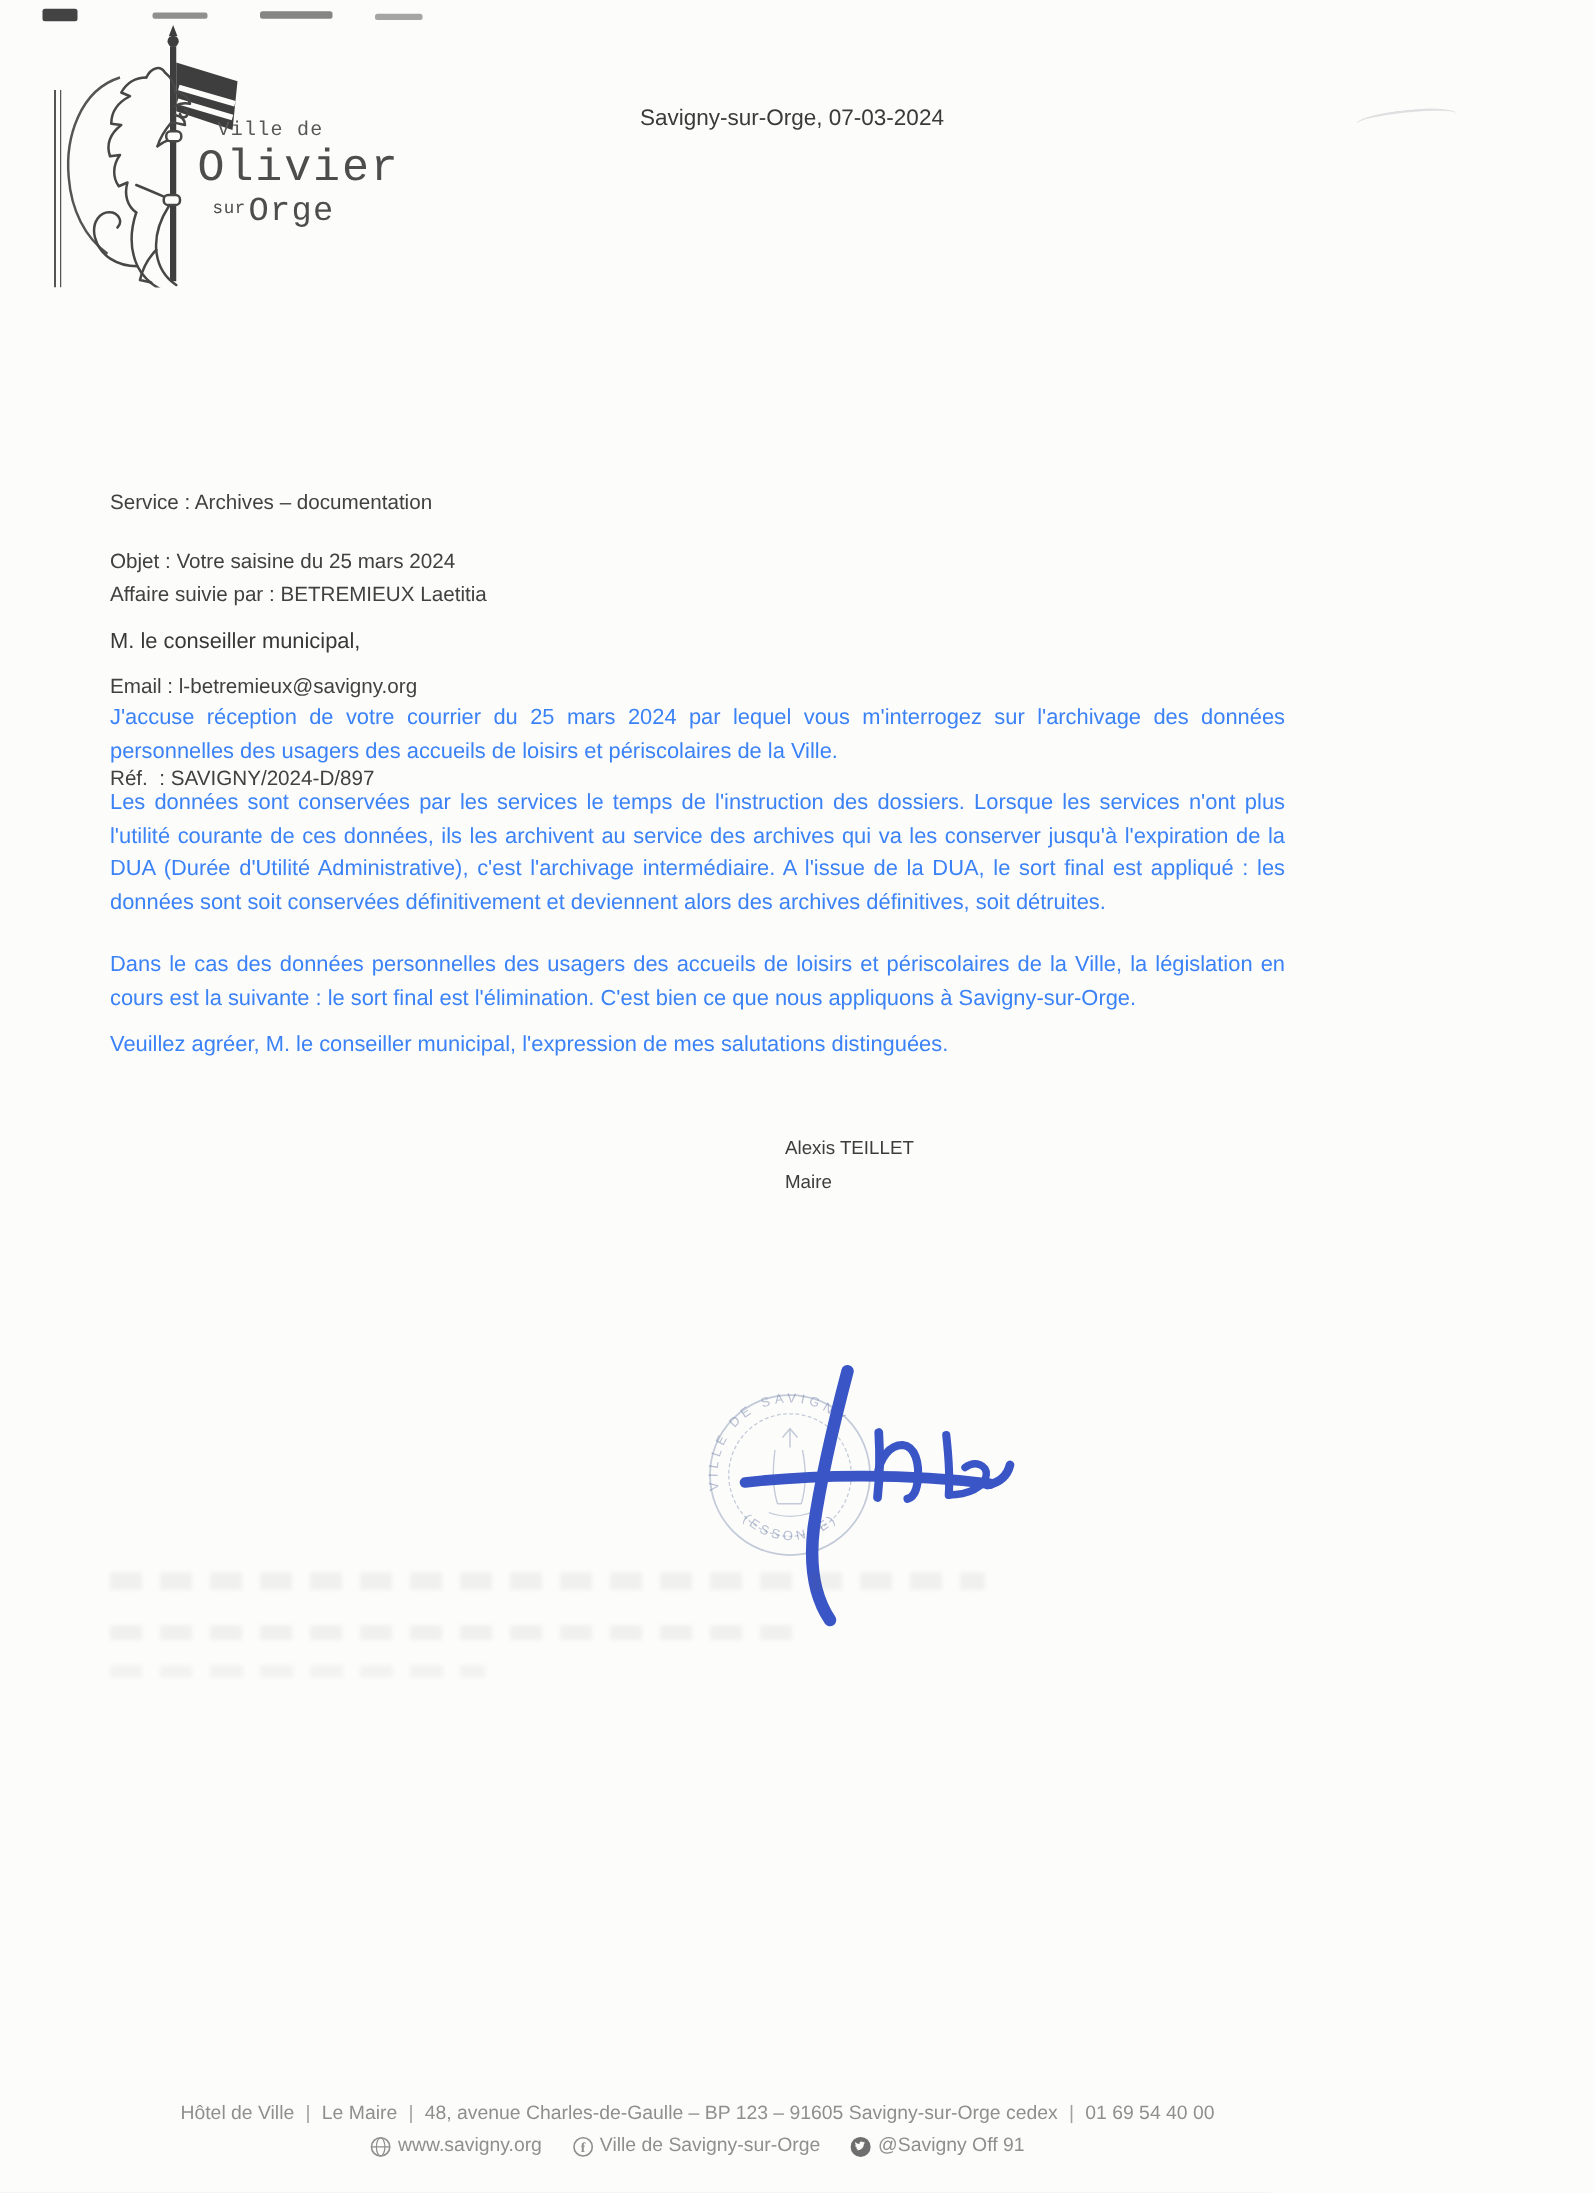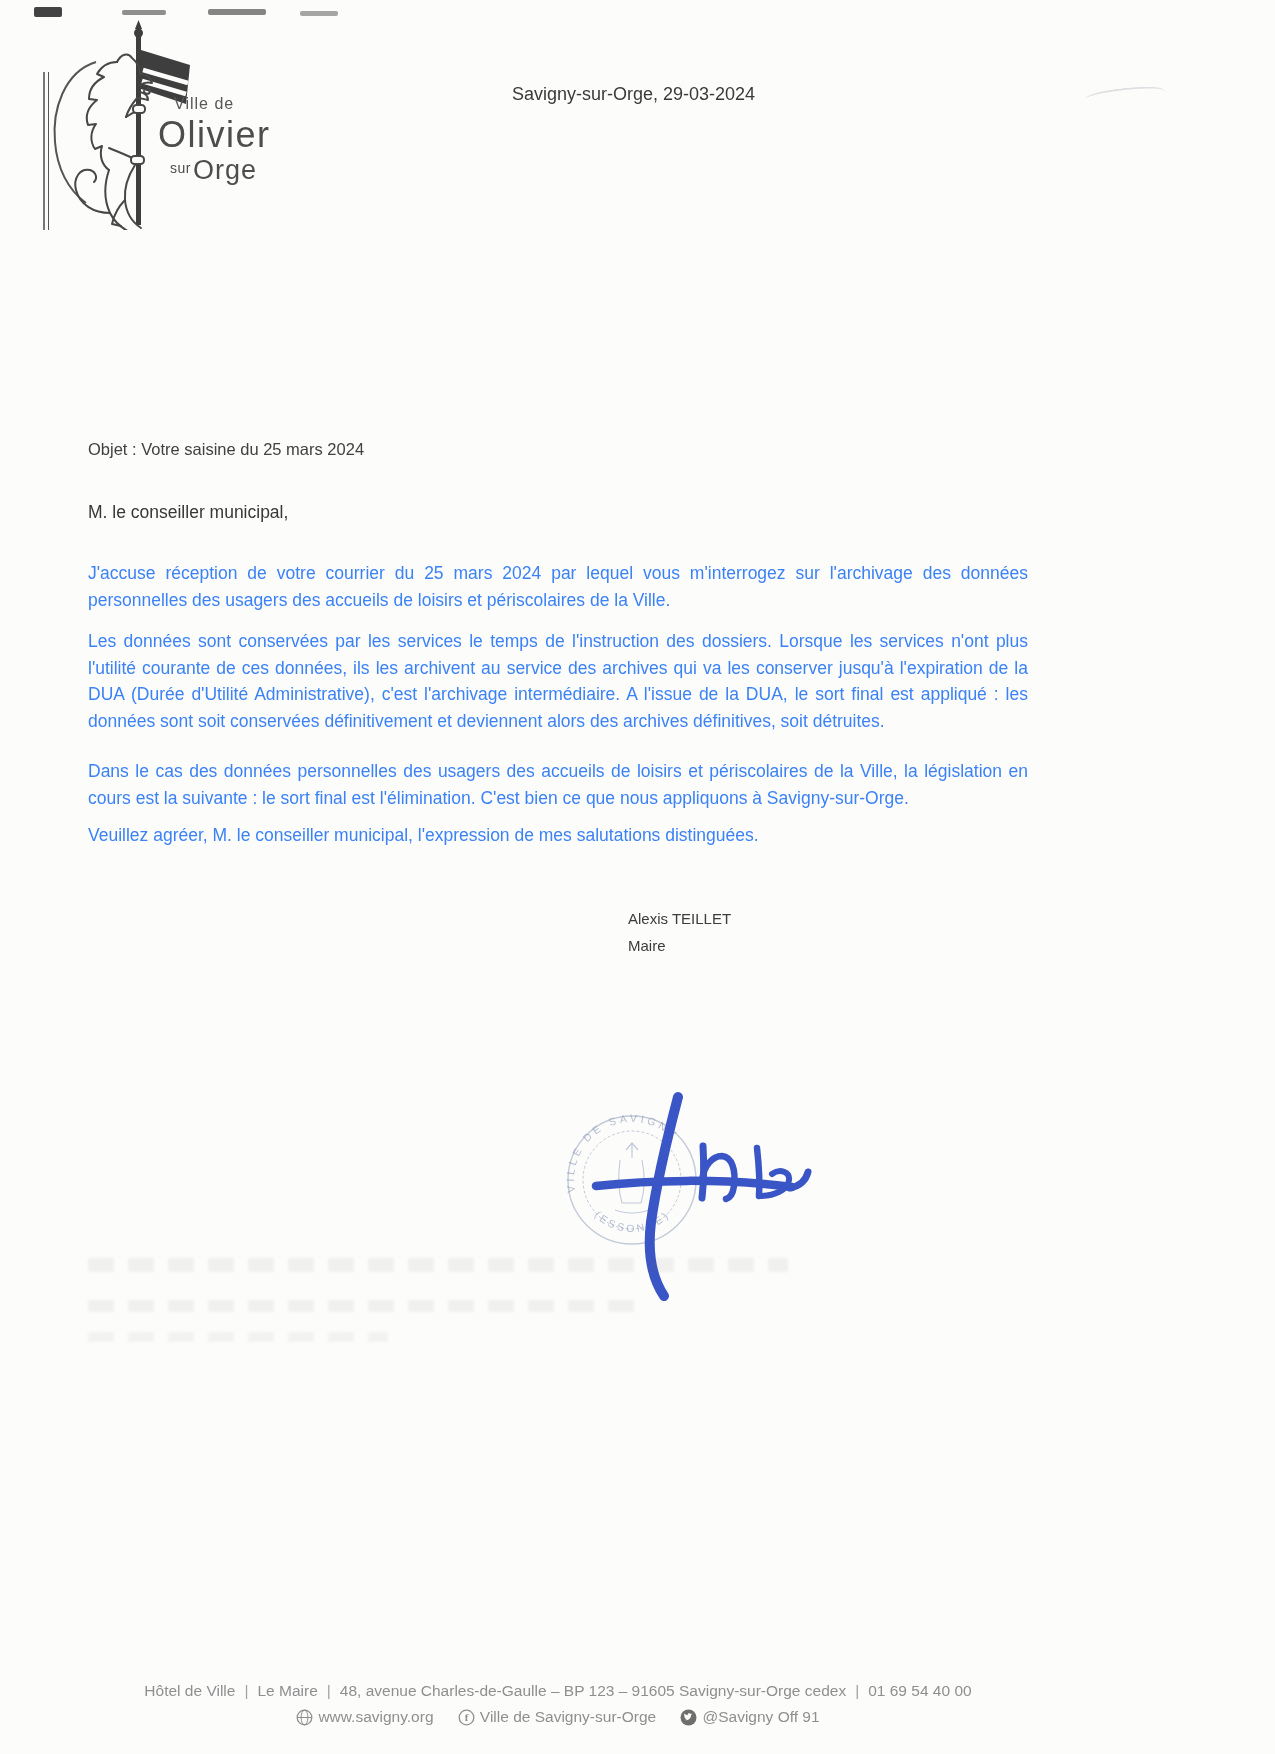--- a/index.html
+++ b/index.html
@@ -9,21 +9,21 @@
     background:#fcfcfb; overflow:hidden;
     font-family:"Liberation Sans", sans-serif; color:#333;
   }
   
   .speck { position:absolute; background:#222; border-radius:2px; }
   .wisp  { position:absolute; border-top:2px solid #9aa0a8; border-radius:50%; opacity:.3; transform:rotate(-6deg); }
   .ghost { position:absolute; opacity:.08; filter:blur(1.5px);
            background:repeating-linear-gradient(90deg,#6a6a6a 0 26px,transparent 26px 40px); }
   
   .logo-svg { position:absolute; left:24px; top:10px; }
-  .logo-text { position:absolute; left:158px; top:96px; color:#4d4d4d; line-height:1; }
+  .logo-text { position:absolute; left:158px; top:96px; color:#4d4d4d; line-height:1;font-family:Liberation Mono, monospace; }
   .logo-text .l1 { font-size:16px; letter-spacing:1px; padding-left:16px; color:#575757; }
   .logo-text .l2 { font-size:36px; letter-spacing:1.5px; margin-top:5px; }
   .logo-text .l3 { font-size:27px; letter-spacing:1px; margin-top:4px; padding-left:12px; }
   .logo-text .l3 .sur { font-size:14px; vertical-align:6px; letter-spacing:.5px; margin-right:2px;text-align:right; }
   
   .dateline { position:absolute; left:512px; top:84px; font-size:18px; color:#3a3a3a; }
   .recipient { position:absolute; left:565px; top:247px; font-size:17.5px; line-height:27px; color:#3c3c3c; }
   .meta { position:absolute; left:88px; top:341px; font-size:16.5px; line-height:24.5px; color:#414141; white-space:pre-wrap; }
   .subject { position:absolute; left:88px; top:440px; font-size:16.5px; color:#414141; }
   .salutation { position:absolute; left:88px; top:502px; font-size:17.5px; color:#383838; }
@@ -84,23 +84,29 @@
       <path d="M101,190 C95,196 90,205 88,214 L97,216"></path>
       <path d="M86,203 C70,203 56,195 52,180 C49,168 56,158 66,160 C72,162 74,168 70,172"></path>
     </g>
   </svg>
   <div class="logo-text">
     <div class="l1">Ville de</div>
     <div class="l2">Olivier</div>
     <div class="l3"><span class="sur">sur</span><span>Orge</span></div>
   </div>
 
-  <div class="dateline">Savigny-sur-Orge, 29-03-2024</div>
+  <div class="dateline">Savigny-sur-Orge, 07-03-2024</div>
 
 
+  <div class="meta">
+    <div>Service : Archives – documentation</div>
+    <div>Affaire suivie par : BETREMIEUX Laetitia</div>
+    <div>Email : l-betremieux@savigny.org</div>
+    <div>Réf.  : SAVIGNY/2024-D/897</div>
+  </div>
 
   <div class="subject">Objet : Votre saisine du 25 mars 2024</div>
 
   <div class="salutation">M. le conseiller municipal,</div>
 
   <p class="para p1">J'accuse réception de votre courrier du 25 mars 2024 par lequel vous m'interrogez sur l'archivage des données personnelles des usagers des accueils de loisirs et périscolaires de la Ville.</p>
   <p class="para p2">Les données sont conservées par les services le temps de l'instruction des dossiers. Lorsque les services n'ont plus l'utilité courante de ces données, ils les archivent au service des archives qui va les conserver jusqu'à l'expiration de la DUA (Durée d'Utilité Administrative), c'est l'archivage intermédiaire. A l'issue de la DUA, le sort final est appliqué : les données sont soit conservées définitivement et deviennent alors des archives définitives, soit détruites.</p>
   <p class="para p3">Dans le cas des données personnelles des usagers des accueils de loisirs et périscolaires de la Ville, la législation en cours est la suivante : le sort final est l'élimination. C'est bien ce que nous appliquons à Savigny-sur-Orge.</p>
   <p class="para p4">Veuillez agréer, M. le conseiller municipal, l'expression de mes salutations distinguées.</p>
 

